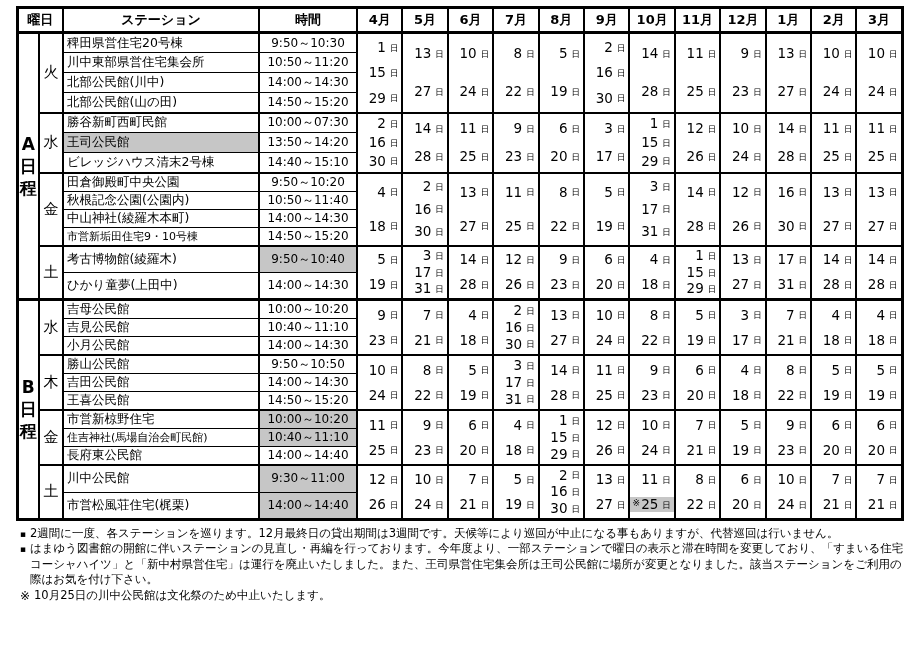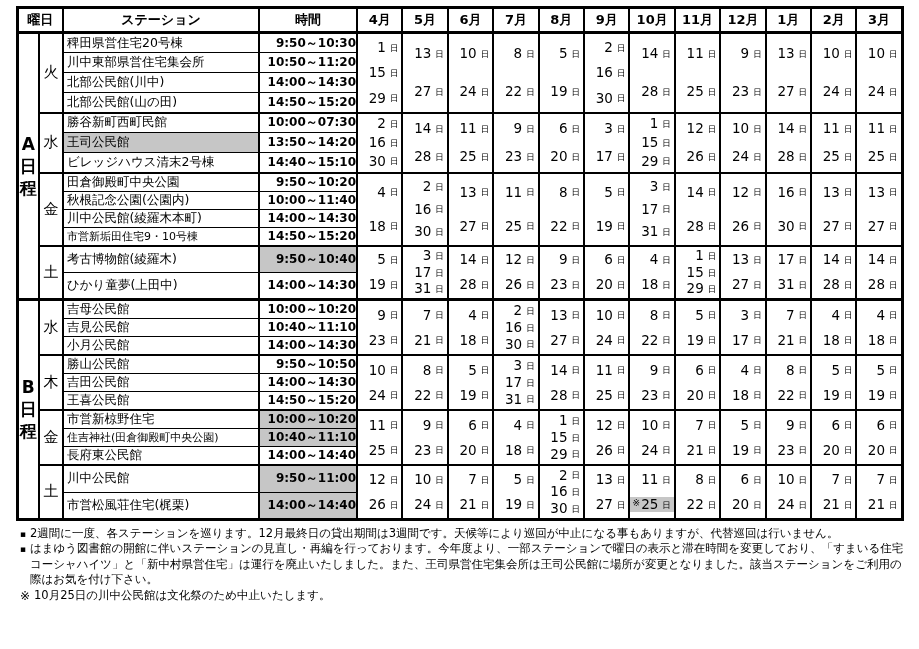--- a/index.html
+++ b/index.html
@@ -29,21 +29,21 @@
     border-left-width:2px; border-right-width:2px;
   }
   td.sched-cell { text-align:center; vertical-align:middle; }
   .schedchar { font-size:17px; line-height:1.3; font-weight:bold; }
   td.day-cell { text-align:center; vertical-align:middle; font-size:15px; }
   td.station-cell {
     font-size:12.5px; padding-left:3px; white-space:nowrap; vertical-align:middle;
   }
   td.station-cell.snarrow { font-size:11px; }
   td.time-cell {
-    font-size:12px; text-align:right; white-space:nowrap; vertical-align:middle;font-weight:bold;
+    font-size:12px; text-align:center; white-space:nowrap; vertical-align:middle;
   }
   .hl { background:#c6c6c6; }
   td.date-cell { vertical-align:middle; }
   .dwrap {
     display:flex; flex-direction:column; justify-content:space-around;
     width:100%;
   }
   .dline {
     display:flex; justify-content:flex-end; align-items:center;
     padding-right:3px; line-height:1.1;
@@ -580,24 +580,24 @@
               </div>
               <div class="dline">
                 <span class="dnum">27</span>
                 <span class="dsuf">日</span>
               </div>
             </div>
           </td>
         </tr>
         <tr style="height: 18px;">
           <td class="station-cell">秋根記念公園(公園内)</td>
-          <td class="time-cell">10:00～11:40</td>
+          <td class="time-cell">10:50～11:40</td>
         </tr>
         <tr style="height: 18px;">
-          <td class="station-cell">川中公民館(綾羅木本町)</td>
+          <td class="station-cell">中山神社(綾羅木本町)</td>
           <td class="time-cell">14:00～14:30</td>
         </tr>
         <tr style="height: 18px;">
           <td class="station-cell snarrow">市営新垢田住宅9・10号棟</td>
           <td class="time-cell">14:50～15:20</td>
         </tr>
         <tr class="group-start" style="height: 27px;">
           <td class="day-cell" rowspan="2">土</td>
           <td class="station-cell">考古博物館(綾羅木)</td>
           <td class="time-cell hl">9:50～10:40</td>
@@ -1232,31 +1232,31 @@
                 <span class="dsuf">日</span>
               </div>
               <div class="dline">
                 <span class="dnum">20</span>
                 <span class="dsuf">日</span>
               </div>
             </div>
           </td>
         </tr>
         <tr style="height: 18px;">
-          <td class="station-cell snarrow">住吉神社(田倉御殿町中央公園)</td>
+          <td class="station-cell snarrow">住吉神社(馬場自治会町民館)</td>
           <td class="time-cell hl">10:40～11:10</td>
         </tr>
         <tr style="height: 18px;">
           <td class="station-cell">長府東公民館</td>
           <td class="time-cell">14:00～14:40</td>
         </tr>
         <tr class="group-start" style="height: 27px;">
           <td class="day-cell" rowspan="2">土</td>
           <td class="station-cell">川中公民館</td>
-          <td class="time-cell hl">9:50～11:00</td>
+          <td class="time-cell hl">9:30～11:00</td>
           <td class="date-cell" rowspan="2">
             <div class="dwrap" style="height: 50px;">
               <div class="dline">
                 <span class="dnum">12</span>
                 <span class="dsuf">日</span>
               </div>
               <div class="dline">
                 <span class="dnum">26</span>
                 <span class="dsuf">日</span>
               </div>

